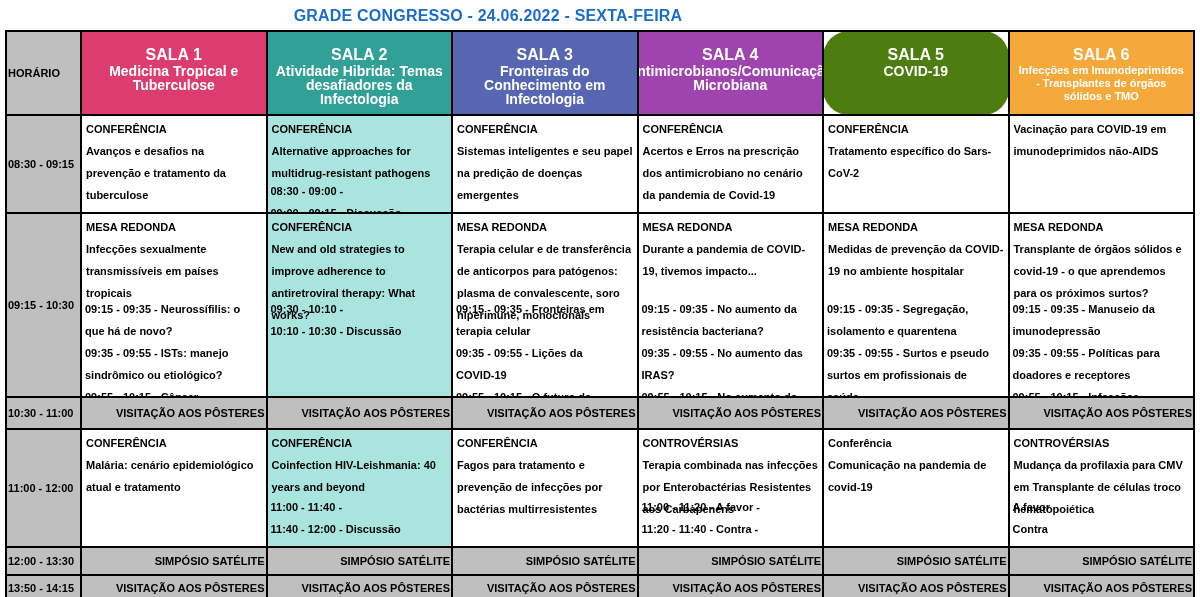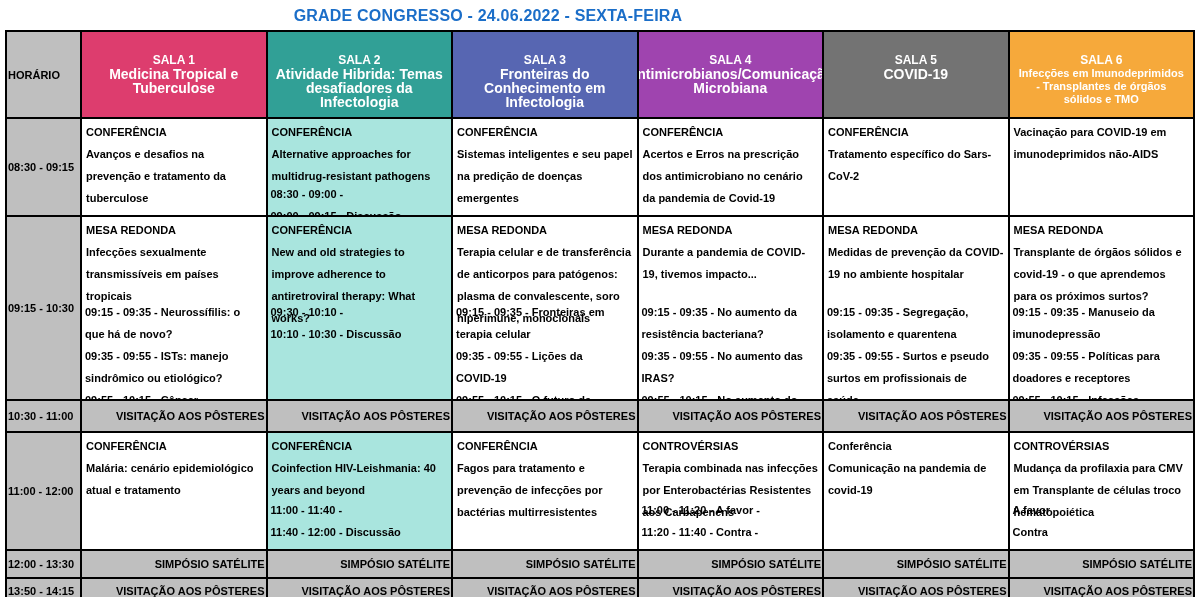--- a/index.html
+++ b/index.html
@@ -6,21 +6,21 @@
   body{width:1200px;height:597px;overflow:hidden;
        font-family:"Liberation Sans",sans-serif;font-weight:700;color:#000;}
   .page{width:976px;height:597px;}
   .page-title{text-align:center;color:#1B6EC8;font-size:16px;padding-top:7px;letter-spacing:.2px;}
   table.grid{border-collapse:collapse;table-layout:fixed;width:1190px;margin:5px 0 0 5px;}
   table.grid td{border:2px solid #000;overflow:hidden;}
   col.time-col{width:75px;}
   .time-cell{background:#BFBFBF;text-align:left;vertical-align:middle;font-size:11px;margin-left:28px;}
   .room-header{color:#fff;text-align:center;vertical-align:top;padding:0;}
   .hdr-wrap{display:flex;flex-direction:column;height:100%;}
-  .room-name{font-size:12px;padding-top:21px;}
+  .room-name{font-size:16px;padding-top:14px;}
   .room-subtitle{flex:1;display:flex;align-items:center;justify-content:center;
                  font-size:14px;line-height:14px;padding:0 6px 8px 6px;}
   .room-subtitle.small{font-size:11px;line-height:13px;}
   .session-cell{position:relative;vertical-align:top;font-size:11px;line-height:22px;background:#fff;}
   .cell-text{padding:1px 3px 0 3px;white-space:pre-line;}
   .schedule{position:absolute;left:3px;right:18px;white-space:pre-line;}
   .banner-cell{background:#BFBFBF;text-align:right;vertical-align:middle;font-size:11px;}
 </style>
 </head>
 <body>
@@ -57,21 +57,21 @@
               <div class="room-name">SALA 3</div>
               <div class="room-subtitle">Fronteiras do Conhecimento em Infectologia</div>
             </div>
           </td>
           <td class="room-header" style="background: rgb(159, 68, 175);">
             <div class="hdr-wrap">
               <div class="room-name">SALA 4</div>
               <div class="room-subtitle">Antimicrobianos/Comunicação Microbiana</div>
             </div>
           </td>
-          <td class="room-header" style="background: #737373;">
+          <td class="room-header" style="background: #4d7c0f; border-radius: 26px;">
             <div class="hdr-wrap">
               <div class="room-name">SALA 5</div>
               <div class="room-subtitle">COVID-19</div>
             </div>
           </td>
           <td class="room-header" style="background: rgb(246, 169, 59);">
             <div class="hdr-wrap">
               <div class="room-name">SALA 6</div>
               <div class="room-subtitle small">Infecções em Imunodeprimidos - Transplantes de órgãos sólidos e TMO</div>
             </div>

